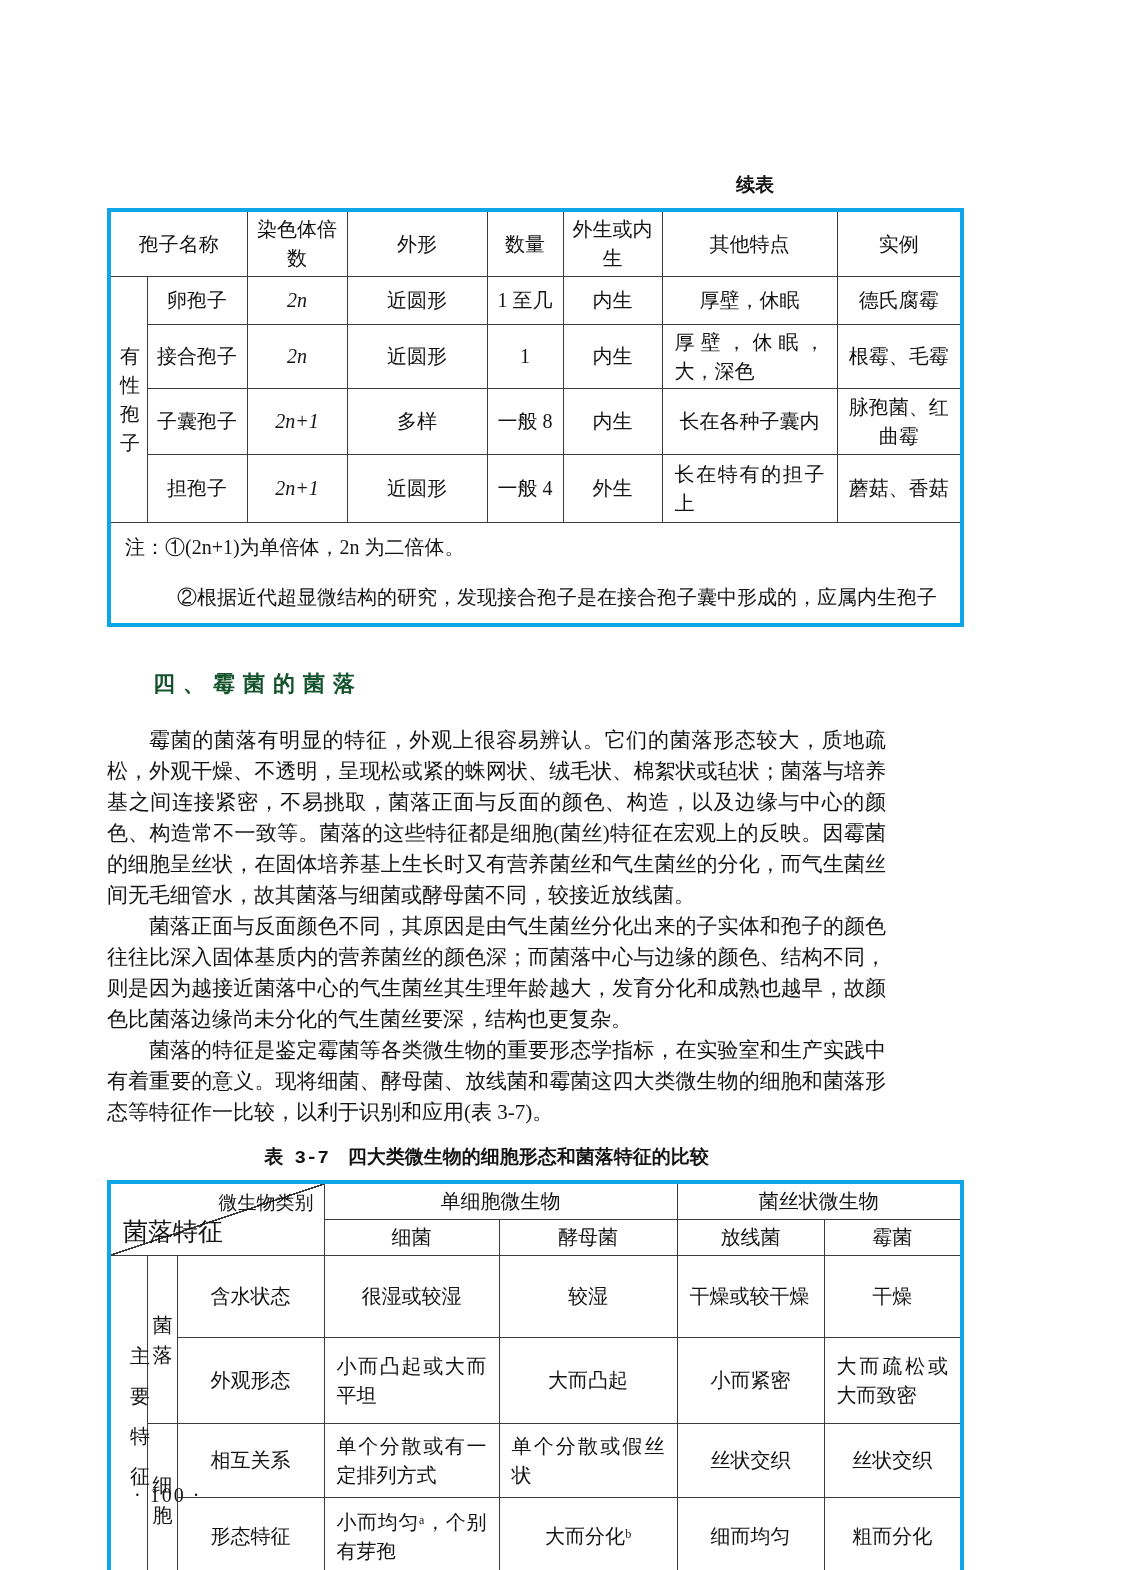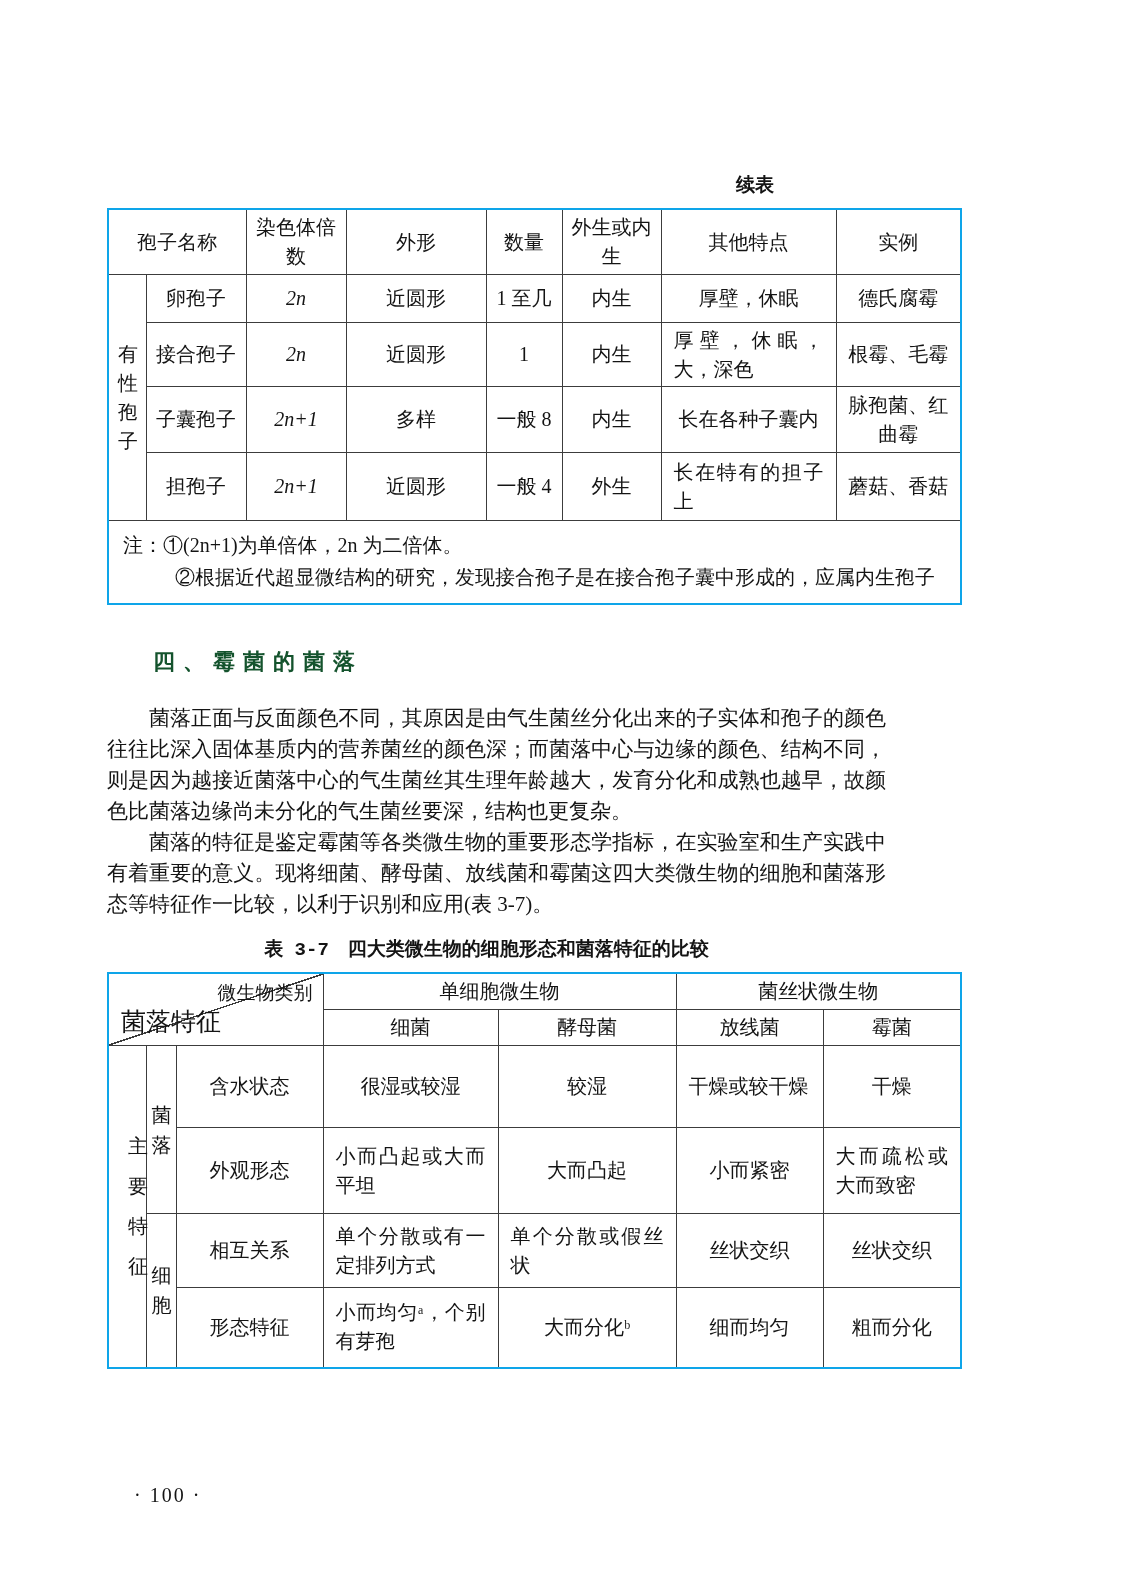--- a/index.html
+++ b/index.html
@@ -6,32 +6,32 @@
   html, body { margin: 0; padding: 0; background: #ffffff; }
   .page {
     width: 991px; height: 1570px; background: #ffffff; position: relative;
     font-family: "Liberation Serif", "DejaVu Serif", serif; color: #141414;
     padding: 172px 105px 0 107px; overflow: hidden;
   }
   .continued {
     font-family: "Liberation Sans", "DejaVu Sans", sans-serif; font-weight: bold;
     font-size: 19px; text-align: right; padding-right: 112px; margin: 0 0 10px 0;
   }
-  table { border-collapse: collapse; table-layout: fixed; width: 853px; border: 2px solid #0ea5e9; }
+  table { border-collapse: collapse; table-layout: fixed; width: 853px; border: 4px solid #0ea5e9; }
   td, th {
     border: 1px solid #3c3c3c; font-size: 20px; font-weight: normal;
     text-align: center; vertical-align: middle; padding: 3px 6px; line-height: 1.45;
   }
   td.jl { text-align: justify; padding: 2px 12px; }
   td.ital { font-style: italic; }
   td.vcell { padding: 2px 9px; word-break: break-all; line-height: 1.45; }
   td.vcell2 { padding: 2px 5px; word-break: break-all; line-height: 1.5; }
   td.vmain { padding: 2px 19px; word-break: break-all; line-height: 2.0; }
   td.notes { text-align: left; padding: 8px 4px 10px 14px; line-height: 1.6; }
-  .note-line2 { padding-left: 52px; }
+  .note-line2 { padding-left: 52px; margin-top: 18px; }
   .section-heading {
     font-family: "Liberation Sans", "DejaVu Sans", sans-serif; font-weight: bold;
     font-size: 22px; color: #14532d; letter-spacing: 8px; margin: 42px 0 26px 46px;
   }
   .para p { font-size: 21px; line-height: 31px; text-align: justify; text-indent: 2em; margin: 0; }
   .caption {
     font-family: Liberation Mono, monospace; font-weight: bold;
     font-size: 19px; text-align: center; margin: 16px 0 10px -20px;
   }
   .diag-cell {
@@ -117,20 +117,21 @@
         <div>注：①(2n+1)为单倍体，2n 为二倍体。</div>
         <div class="note-line2">②根据近代超显微结构的研究，发现接合孢子是在接合孢子囊中形成的，应属内生孢子</div>
       </td>
     </tr>
   </tbody>
     </table>
 
   <div class="section-heading">四、霉菌的菌落</div>
 
   <div class="para">
+    <p>霉菌的菌落有明显的特征，外观上很容易辨认。它们的菌落形态较大，质地疏松，外观干燥、不透明，呈现松或紧的蛛网状、绒毛状、棉絮状或毡状；菌落与培养基之间连接紧密，不易挑取，菌落正面与反面的颜色、构造，以及边缘与中心的颜色、构造常不一致等。菌落的这些特征都是细胞(菌丝)特征在宏观上的反映。因霉菌的细胞呈丝状，在固体培养基上生长时又有营养菌丝和气生菌丝的分化，而气生菌丝间无毛细管水，故其菌落与细菌或酵母菌不同，较接近放线菌。</p>
     <p>菌落正面与反面颜色不同，其原因是由气生菌丝分化出来的子实体和孢子的颜色往往比深入固体基质内的营养菌丝的颜色深；而菌落中心与边缘的颜色、结构不同，则是因为越接近菌落中心的气生菌丝其生理年龄越大，发育分化和成熟也越早，故颜色比菌落边缘尚未分化的气生菌丝要深，结构也更复杂。</p>
     <p>菌落的特征是鉴定霉菌等各类微生物的重要形态学指标，在实验室和生产实践中有着重要的意义。现将细菌、酵母菌、放线菌和霉菌这四大类微生物的细胞和菌落形态等特征作一比较，以利于识别和应用(表 3-7)。</p>
   </div>
 
   <div class="caption">表 3-7　四大类微生物的细胞形态和菌落特征的比较</div>
 
   <table>
     <colgroup>
       <col style="width:38px">
         <col style="width:30px">

